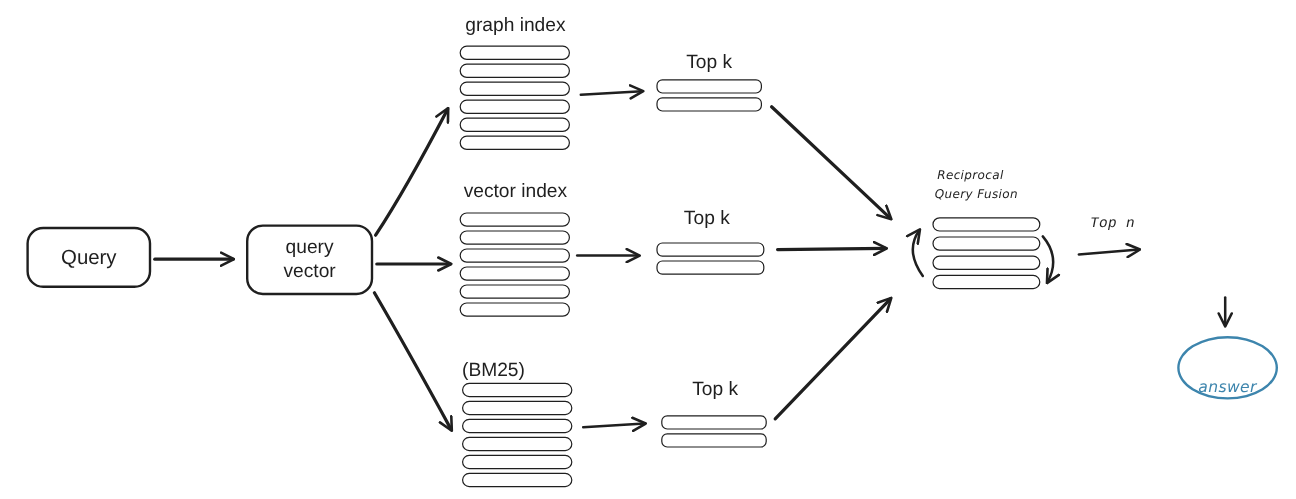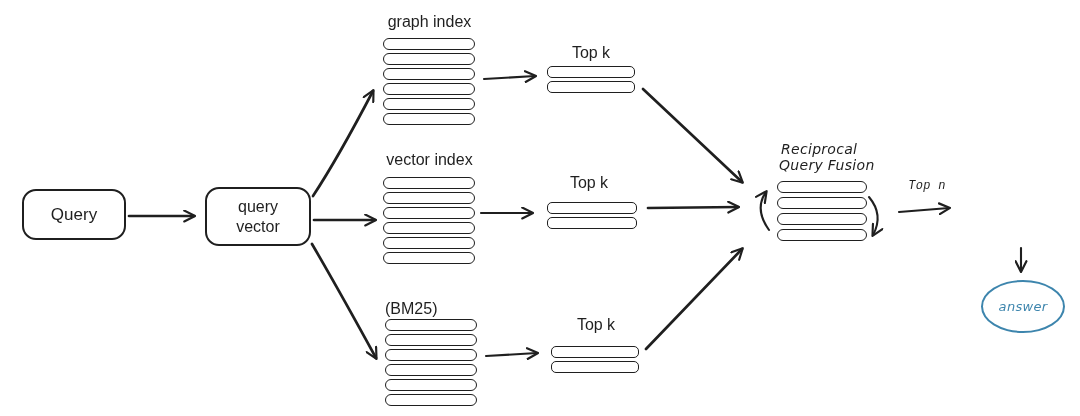--- a/index.html
+++ b/index.html
@@ -22,26 +22,26 @@
   .stack{position:absolute;display:flex;flex-direction:column;gap:3px;}
   .bar{
     box-sizing:border-box;height:12px;background:#fff;
     border:1.8px solid var(--ink);border-radius:6px;
   }
   .stack.topk .bar{border-radius:5px;}
   
   .label{position:absolute;text-align:center;font-size:16px;color:var(--ink);white-space:nowrap;}
   .label.left{text-align:left;}
   .hand{font-family:"DejaVu Sans",sans-serif;font-style:italic;letter-spacing:.3px;}
-  .hand-sm{font-size:14px;line-height:1.3;}
+  .hand-sm{font-size:10px;line-height:1.3;}
   
   .ellipse{
     position:absolute;box-sizing:border-box;background:#fff;
     border:2px solid var(--answer-blue);border-radius:50%;
-    display:flex;align-items:center;justify-content:center;
+    display:flex;align-items:flex-end;justify-content:center;
     color:var(--answer-blue);font-size:13px;
   }
   
   svg.arrows{position:absolute;left:0;top:0;width:1080px;height:416px;pointer-events:none;}
   svg.arrows path{stroke:var(--ink);stroke-width:2.1;fill:none;stroke-linecap:round;stroke-linejoin:round;}
   svg.arrows path.thick{stroke-width:2.7;}
 </style>
 </head>
 <body>
 

